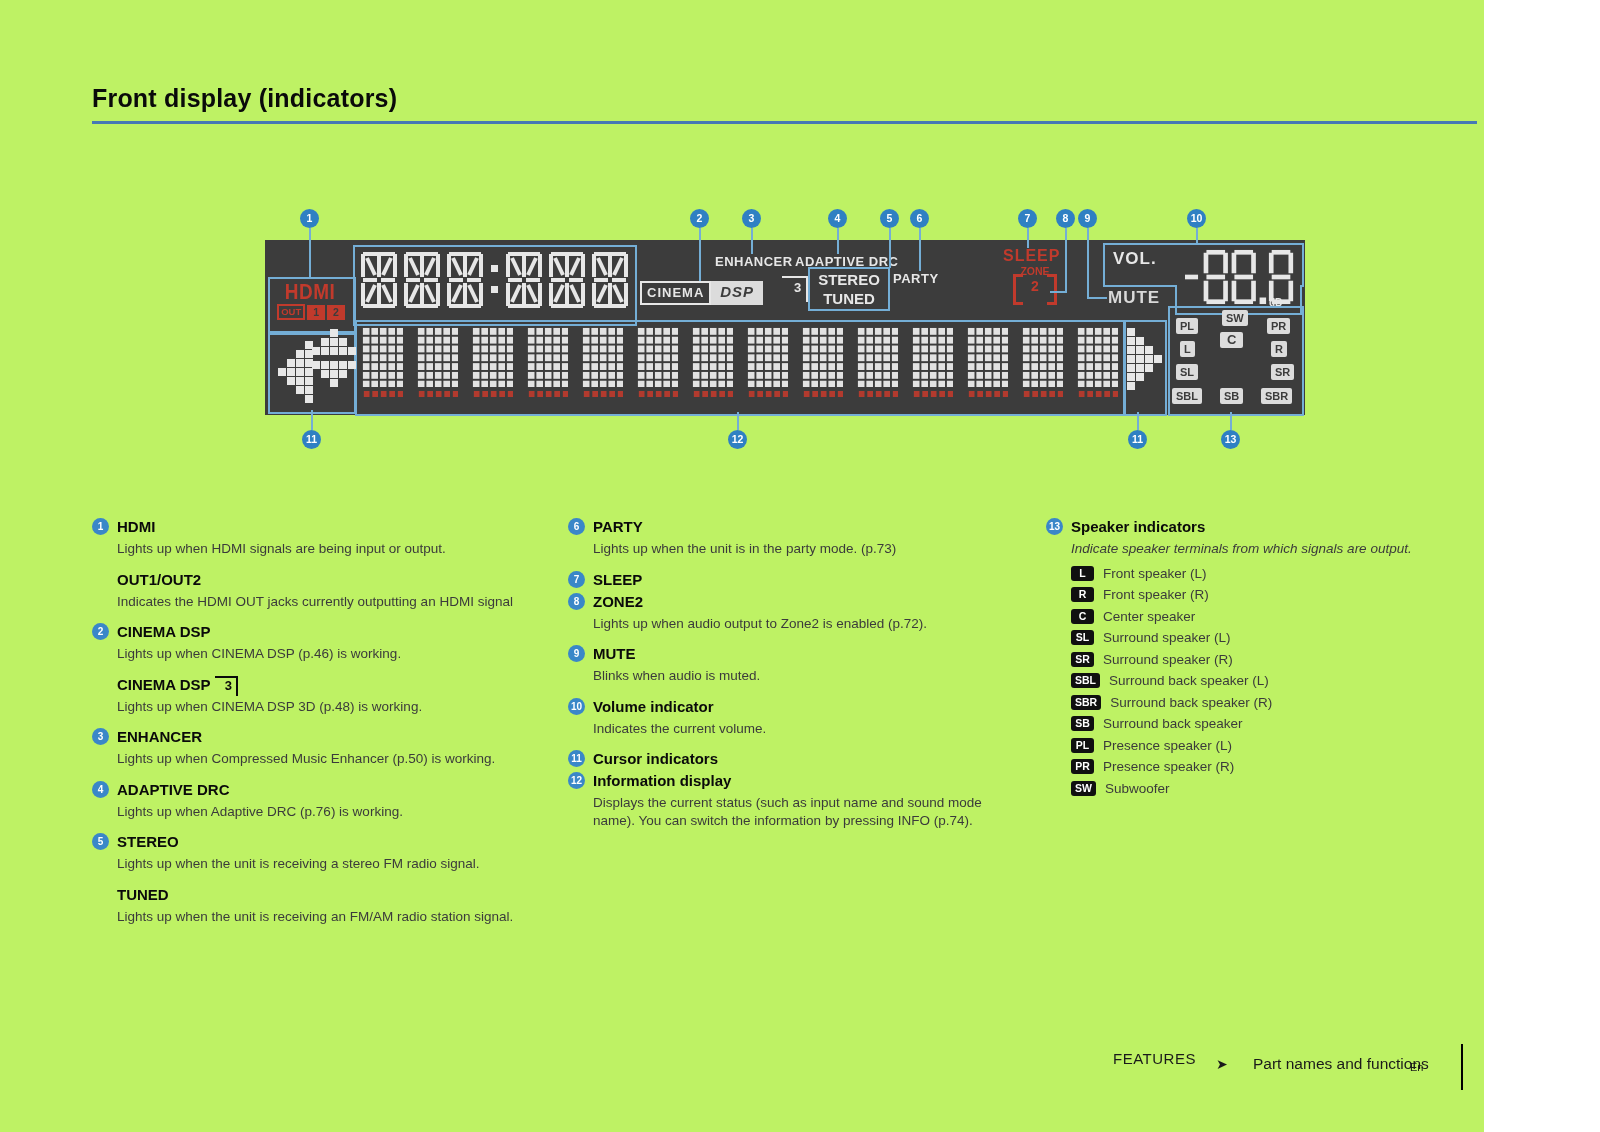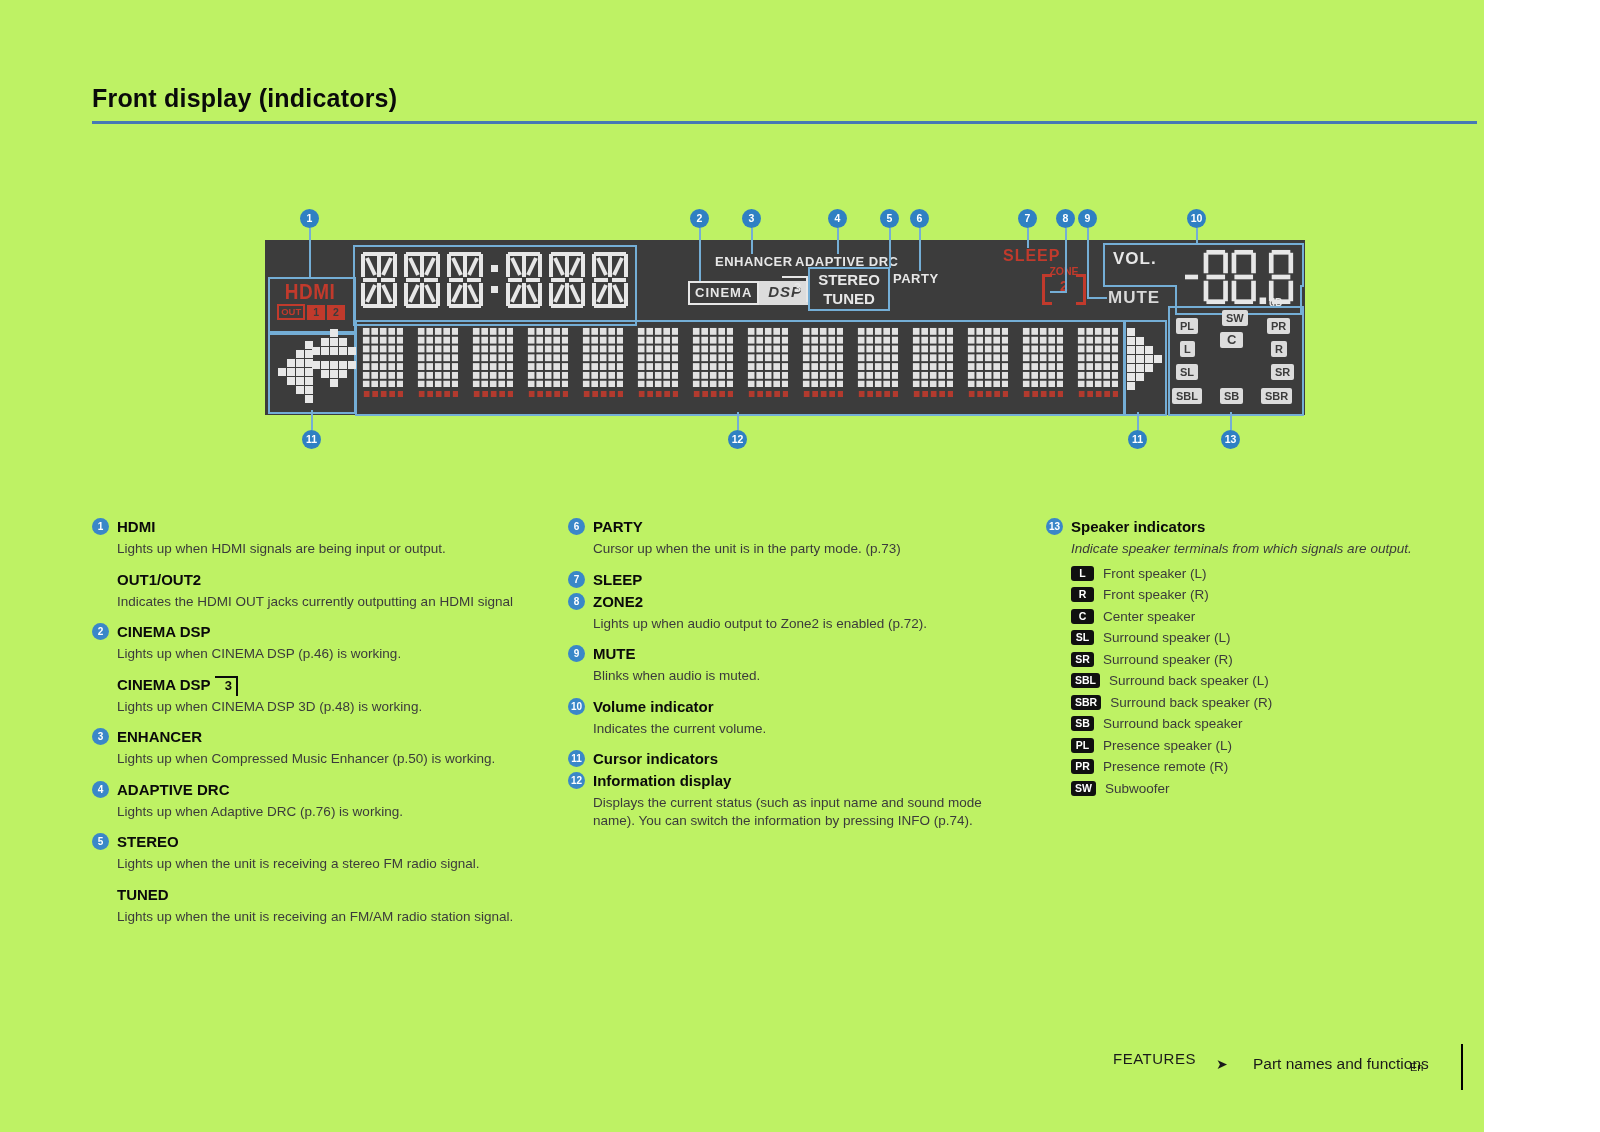--- a/index.html
+++ b/index.html
@@ -20,30 +20,30 @@
              font-weight:700;font-size:19px;letter-spacing:.5px;transform:scaleY(1.15);}
   .out-row{position:absolute;left:7px;top:64px;width:78px;display:flex;gap:2px;justify-content:center;align-items:center;}
   .out-lbl{border:2px solid #c13a2c;color:#c13a2c;font-size:9.5px;font-weight:700;padding:0 2px;line-height:12px;}
   .out-num{background:#c13a2c;color:#3c3c3c;font-size:10.5px;font-weight:700;padding:0 6px;line-height:15px;}
 
   .seg-row{position:absolute;left:96px;top:12px;display:flex;gap:7px;align-items:flex-start;}
   .seg-colon{width:9px;height:56px;position:relative;}
   .seg-colon i{position:absolute;left:1px;width:7px;height:7px;background:#e7e7e7;}
   .pnl-txt{position:absolute;color:#e7e7e7;font-weight:700;white-space:nowrap;}
 
-  .cinema-wrap{position:absolute;left:375px;top:41px;display:flex;align-items:stretch;margin-left:48px;}
+  .cinema-wrap{position:absolute;left:375px;top:41px;display:flex;align-items:stretch;}
   .cinema-box{border:2px solid #e7e7e7;color:#e7e7e7;font-size:13px;font-weight:700;letter-spacing:1px;padding:2px 5px;line-height:16px;}
   .dsp-box{background:#dcdcdc;color:#3c3c3c;font-size:15px;font-weight:700;font-style:italic;padding:2px 9px;line-height:18px;letter-spacing:1px;}
   .dsp3{position:absolute;left:517px;top:36px;border-top:2px solid #e7e7e7;border-right:2px solid #e7e7e7;
         padding:2px 5px 7px 12px;color:#e7e7e7;font-size:13px;font-weight:700;}
 
   .stereo-box{position:absolute;left:543px;top:27px;width:78px;border:2px solid #74aed6;text-align:center;
               color:#e7e7e7;font-weight:700;font-size:15px;line-height:19px;padding:1px 0;background:#3c3c3c;}
   .sleep{position:absolute;left:738px;top:7px;color:#c13a2c;font-size:16px;font-weight:700;letter-spacing:1px;}
-  .zone2{position:absolute;left:777px;top:25px;width:44px;height:40px;}
+  .zone2{position:absolute;left:748px;top:25px;width:44px;height:40px;}
   .zone2 .zword{position:absolute;left:0;top:0;width:44px;text-align:center;color:#c13a2c;font-size:10.5px;font-weight:700;}
   .zone2 .znum{position:absolute;left:0;top:13px;width:44px;text-align:center;color:#c13a2c;font-size:14px;font-weight:700;}
   .zone2 .zbl{position:absolute;left:0;top:9px;bottom:0;width:7px;border:3px solid #c13a2c;border-right:none;}
   .zone2 .zbr{position:absolute;right:0;top:9px;bottom:0;width:7px;border:3px solid #c13a2c;border-left:none;}
   .mute{position:absolute;left:843px;top:48px;color:#d9d9d9;font-size:17px;font-weight:700;letter-spacing:1px;}
   .vol-lbl{position:absolute;left:848px;top:9px;color:#e7e7e7;font-size:17px;font-weight:700;letter-spacing:1px;}
   .db-lbl{position:absolute;left:1004px;top:57px;color:#e7e7e7;font-size:10px;font-weight:700;}
 
   .spk{position:absolute;background:#dcdcdc;color:#3c3c3c;font-size:11px;font-weight:700;
        padding:1px 4px;border-radius:2px;line-height:14px;}
@@ -353,21 +353,21 @@
     <div class="item-body">Lights up when the unit is receiving a stereo FM radio signal.</div>
     <div class="sub-head">TUNED</div>
     <div class="item-body" style="width:420px;">Lights up when the unit is receiving an FM/AM radio station signal.</div>
   </div>
 
   <div class="col" style="left:568px;width:440px;">
     <div class="item-head">
         <span class="num-dot">6</span>
         <span>PARTY</span>
       </div>
-    <div class="item-body">Cursor up when the unit is in the party mode. (p.73)</div>
+    <div class="item-body">Lights up when the unit is in the party mode. (p.73)</div>
 
     <div class="item-head">
         <span class="num-dot">7</span>
         <span>SLEEP</span>
       </div>
 
     <div class="item-head">
         <span class="num-dot">8</span>
         <span>ZONE2</span>
       </div>
@@ -435,21 +435,21 @@
     <div class="spk-row">
         <span class="badge">SB</span>
         <span>Surround back speaker</span>
       </div>
     <div class="spk-row">
         <span class="badge">PL</span>
         <span>Presence speaker (L)</span>
       </div>
     <div class="spk-row">
         <span class="badge">PR</span>
-        <span>Presence remote (R)</span>
+        <span>Presence speaker (R)</span>
       </div>
     <div class="spk-row">
         <span class="badge">SW</span>
         <span>Subwoofer</span>
       </div>
   </div>
 
   <span class="foot" style="left:1113px;top:1050px;font-size:15px;letter-spacing:.5px;">FEATURES</span>
   <span class="foot" style="left:1216px;top:1056px;font-size:14px;">➤</span>
   <span class="foot" style="left:1253px;top:1055px;font-size:15.5px;">Part names and functions</span>

